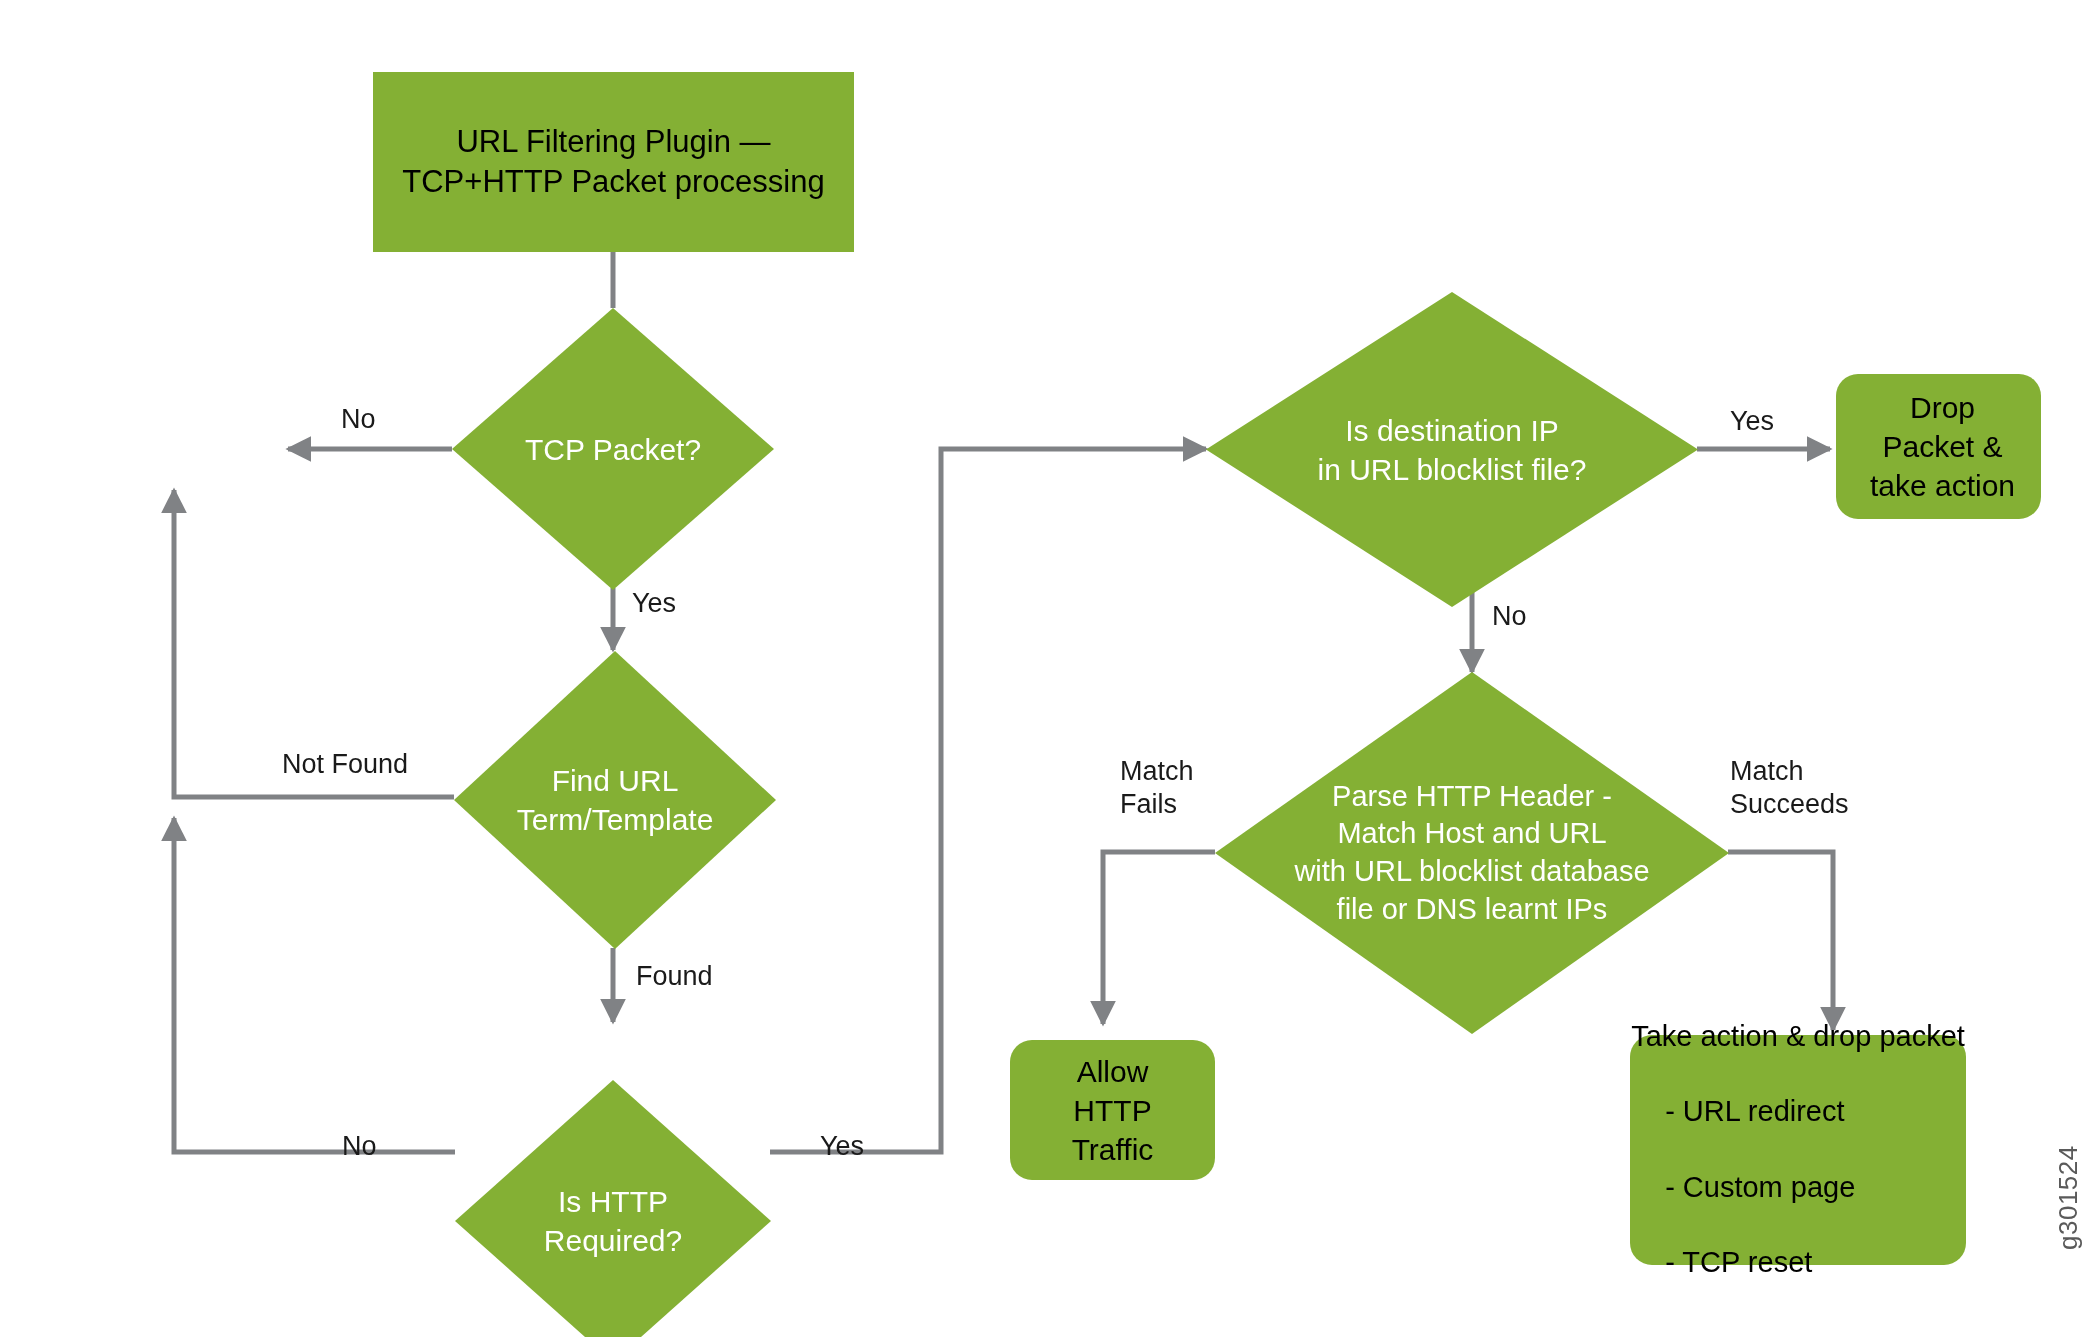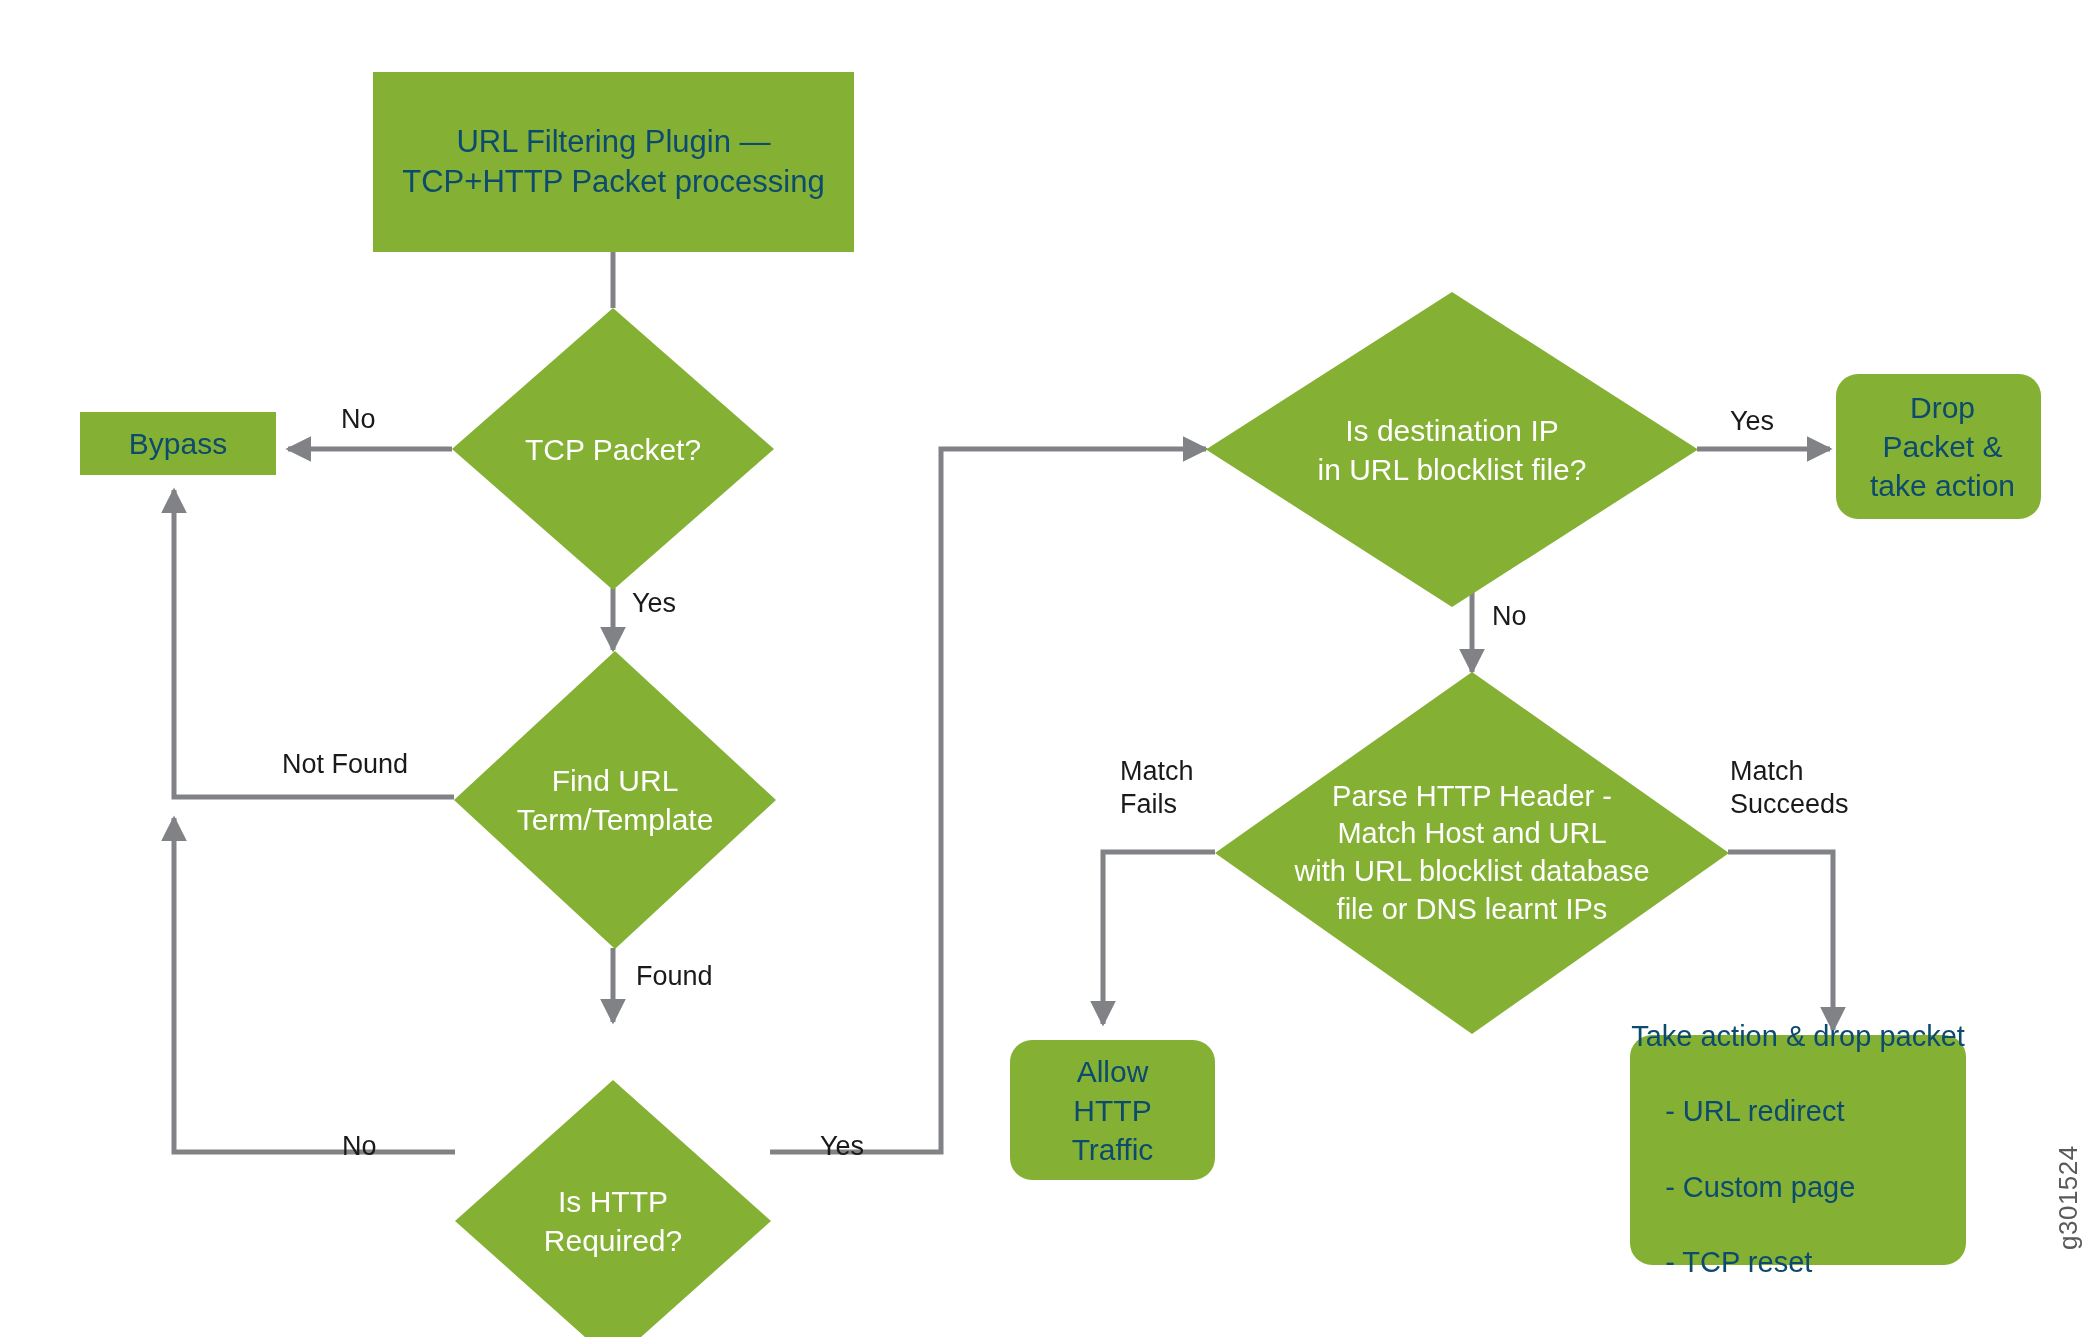--- a/index.html
+++ b/index.html
@@ -24,21 +24,21 @@
     width: 2100px;
     height: 1337px;
   }
   .node {
     position: absolute;
     box-sizing: border-box;
     display: flex;
     align-items: center;
     justify-content: center;
     text-align: center;
-    color: #0c4a6e;
+    color: #000000;
     line-height: 1.30;
     white-space: pre-line;
   }
   .rect {
     background: #84B034;
   }
   .rounded {
     background: #84B034;
     border-radius: 22px;
   }
@@ -121,21 +121,20 @@
 
       <path d="M 1215 852 L 1103 852 L 1103 1024" marker-end="url(#arrow)"></path>
 
       <path d="M 1728 852 L 1833 852 L 1833 1030" marker-end="url(#arrow)"></path>
     </g>
   </svg>
 
   <div class="node rect" style="left:373px; top:72px; width:481px; height:180px; font-size:31px;">URL Filtering Plugin —
 TCP+HTTP Packet processing</div>
 
-  <div class="node rect" style="left:80px; top:412px; width:196px; height:63px; font-size:30px;">Bypass</div>
 
   <div class="diamond-wrap" style="left:452px; top:308px; width:322px; height:282px;">
     <div class="diamond-shape"></div>
     <div class="diamond-label" style="font-size:30px;">TCP Packet?</div>
   </div>
 
   <div class="diamond-wrap" style="left:454px; top:651px; width:322px; height:298px;">
     <div class="diamond-shape"></div>
     <div class="diamond-label" style="font-size:30px;">Find URL
 Term/Template</div>

